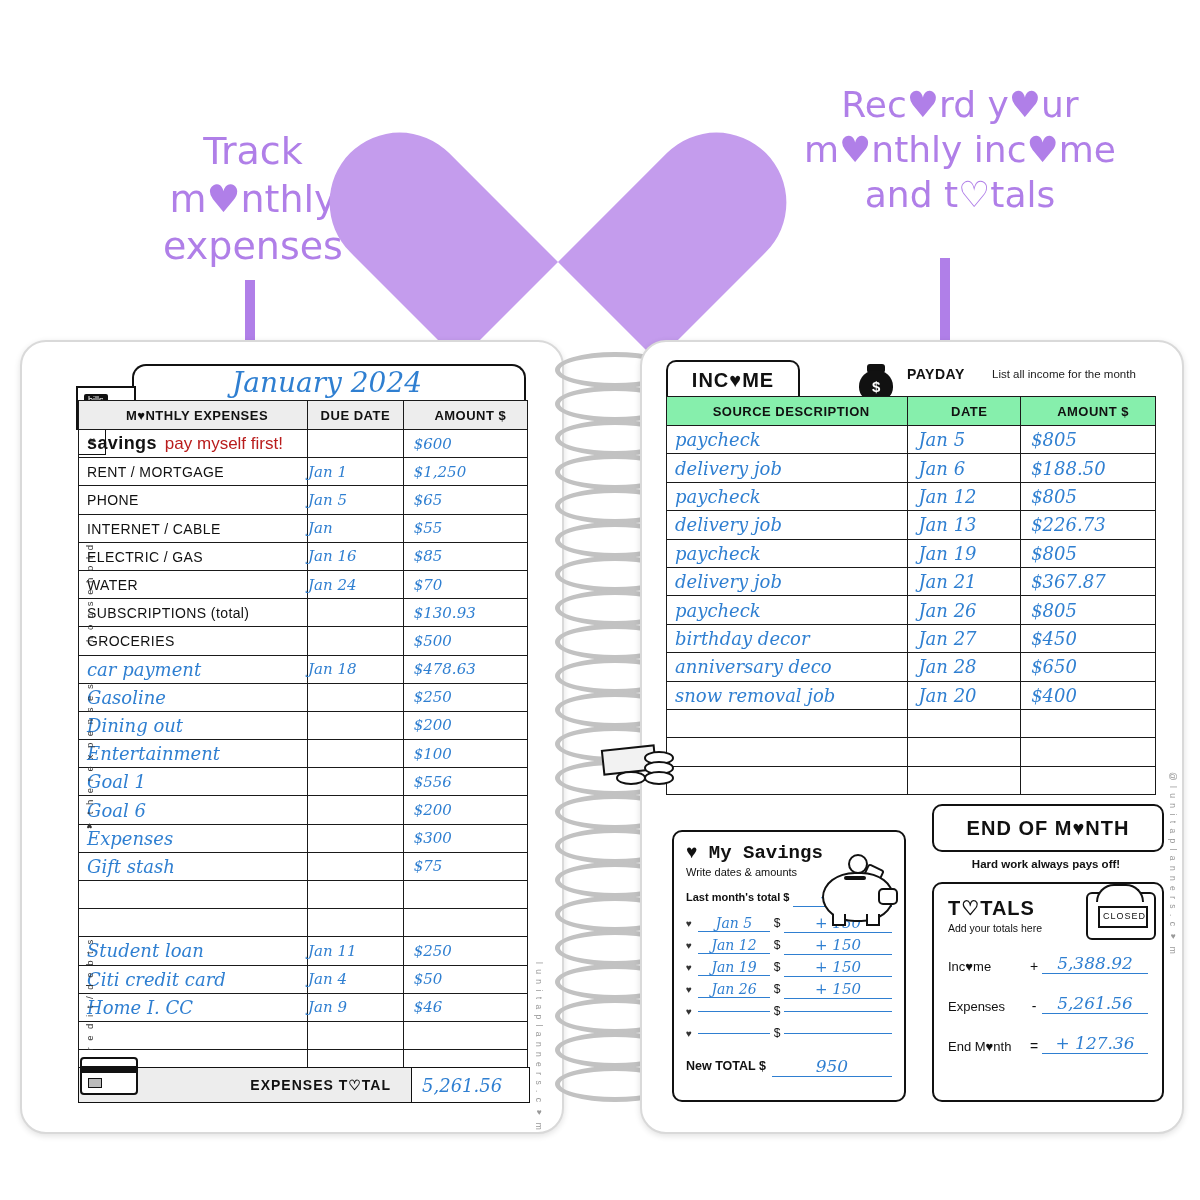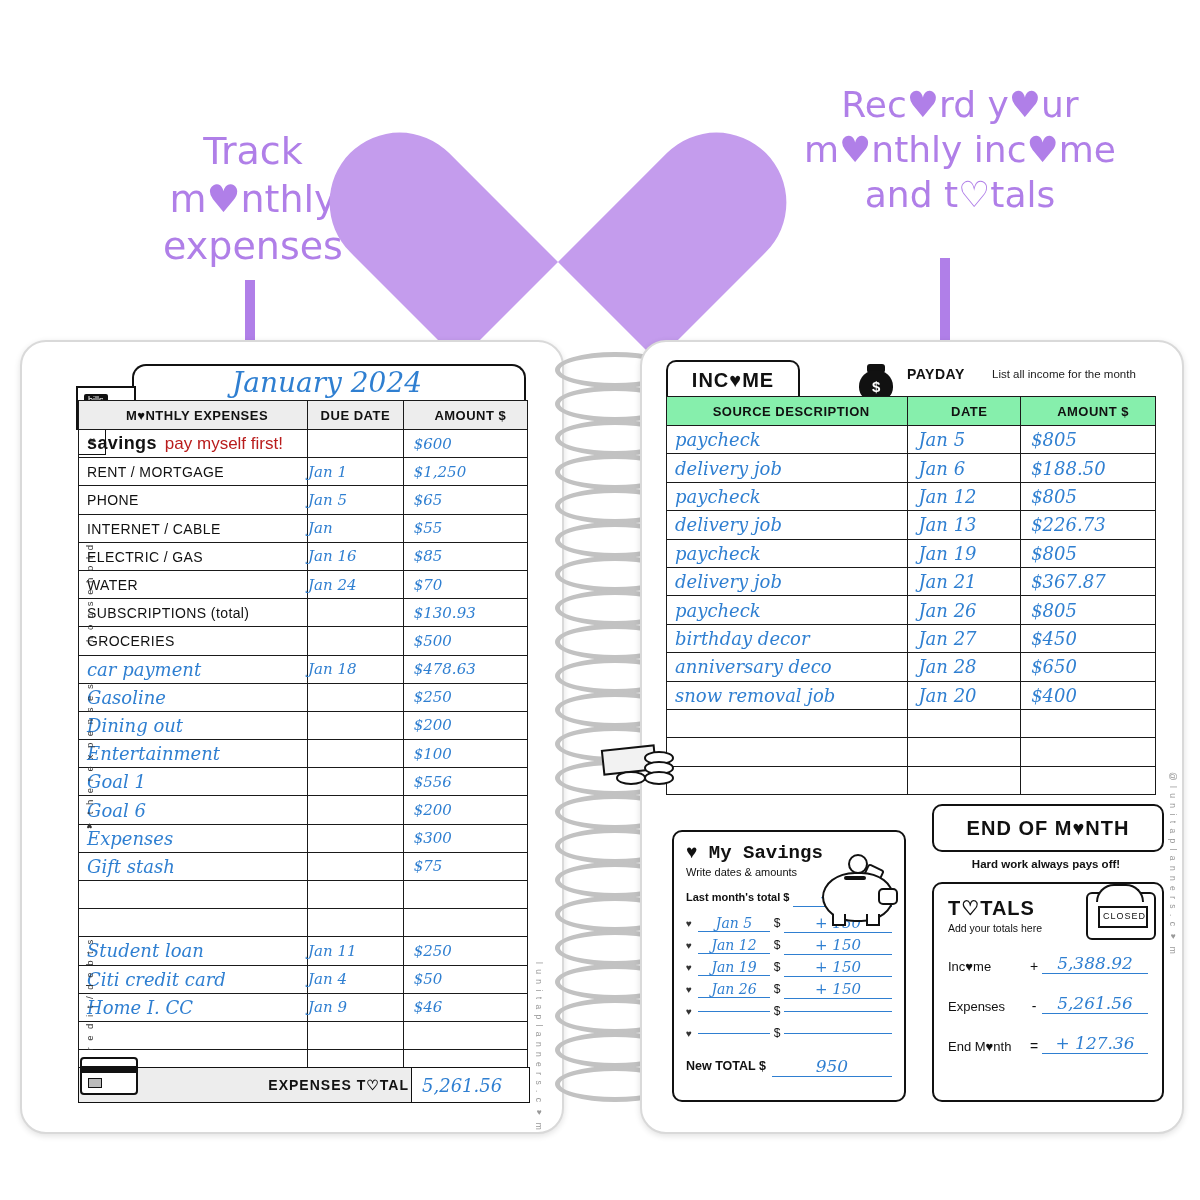--- a/index.html
+++ b/index.html
@@ -57,21 +57,21 @@
   .side-label{position:absolute;writing-mode:vertical-rl;transform:rotate(180deg);font-size:9.5px;letter-spacing:2px;color:#333;}
   #lbl-household{left:62px;top:150px;height:150px;}
   #lbl-other{left:62px;top:330px;height:160px;}
   #lbl-credit{left:62px;top:580px;height:140px;}
   
   #bills-tag{position:absolute;left:54px;top:44px;width:56px;height:40px;border:2px solid #111;background:#fff;}
   #bills-tag .bt{position:absolute;left:6px;top:6px;font-size:9px;background:#111;color:#fff;padding:1px 4px;border-radius:2px;}
   #heart-cell{position:absolute;left:56px;top:84px;width:26px;height:27px;border:1.5px solid #111;display:flex;align-items:center;justify-content:center;font-size:12px;color:#777;}
   
   #exp-total{position:absolute;left:56px;top:725px;width:450px;height:34px;border:1.5px solid #111;background:#ededed;display:flex;align-items:center;}
-  #exp-total .lbl{flex:1;text-align:right;padding-right:2px;font-size:14px;font-weight:bold;letter-spacing:1px;}
+  #exp-total .lbl{flex:1;text-align:right;padding-right:20px;font-size:14px;font-weight:bold;letter-spacing:1px;}
   #exp-total .val{width:118px;background:#fff;height:100%;display:flex;align-items:center;padding-left:10px;border-left:1.5px solid #111;box-sizing:border-box;}
   #card-icon{position:absolute;left:58px;top:715px;width:54px;height:34px;border:2px solid #111;border-radius:4px;background:#fff;}
   #card-icon .stripe{position:absolute;left:0;top:7px;width:100%;height:7px;background:#111;}
   #card-icon .chip{position:absolute;left:6px;top:19px;width:12px;height:8px;background:#bbb;border:1px solid #111;}
   .vert-site{position:absolute;font-size:8.5px;color:#999;writing-mode:vertical-rl;letter-spacing:1.5px;}
   
   #income-tab{position:absolute;left:24px;top:18px;width:130px;height:36px;border:2px solid #111;border-bottom:none;border-radius:10px 10px 0 0;display:flex;align-items:center;justify-content:center;font-size:20px;font-weight:bold;letter-spacing:1px;background:#fff;}
   #payday{position:absolute;left:265px;top:24px;font-size:14px;font-weight:bold;letter-spacing:.5px;}
   #income-note{position:absolute;left:350px;top:26px;font-size:11.5px;color:#222;}
   #money-bag{position:absolute;left:215px;top:18px;width:38px;height:42px;}

